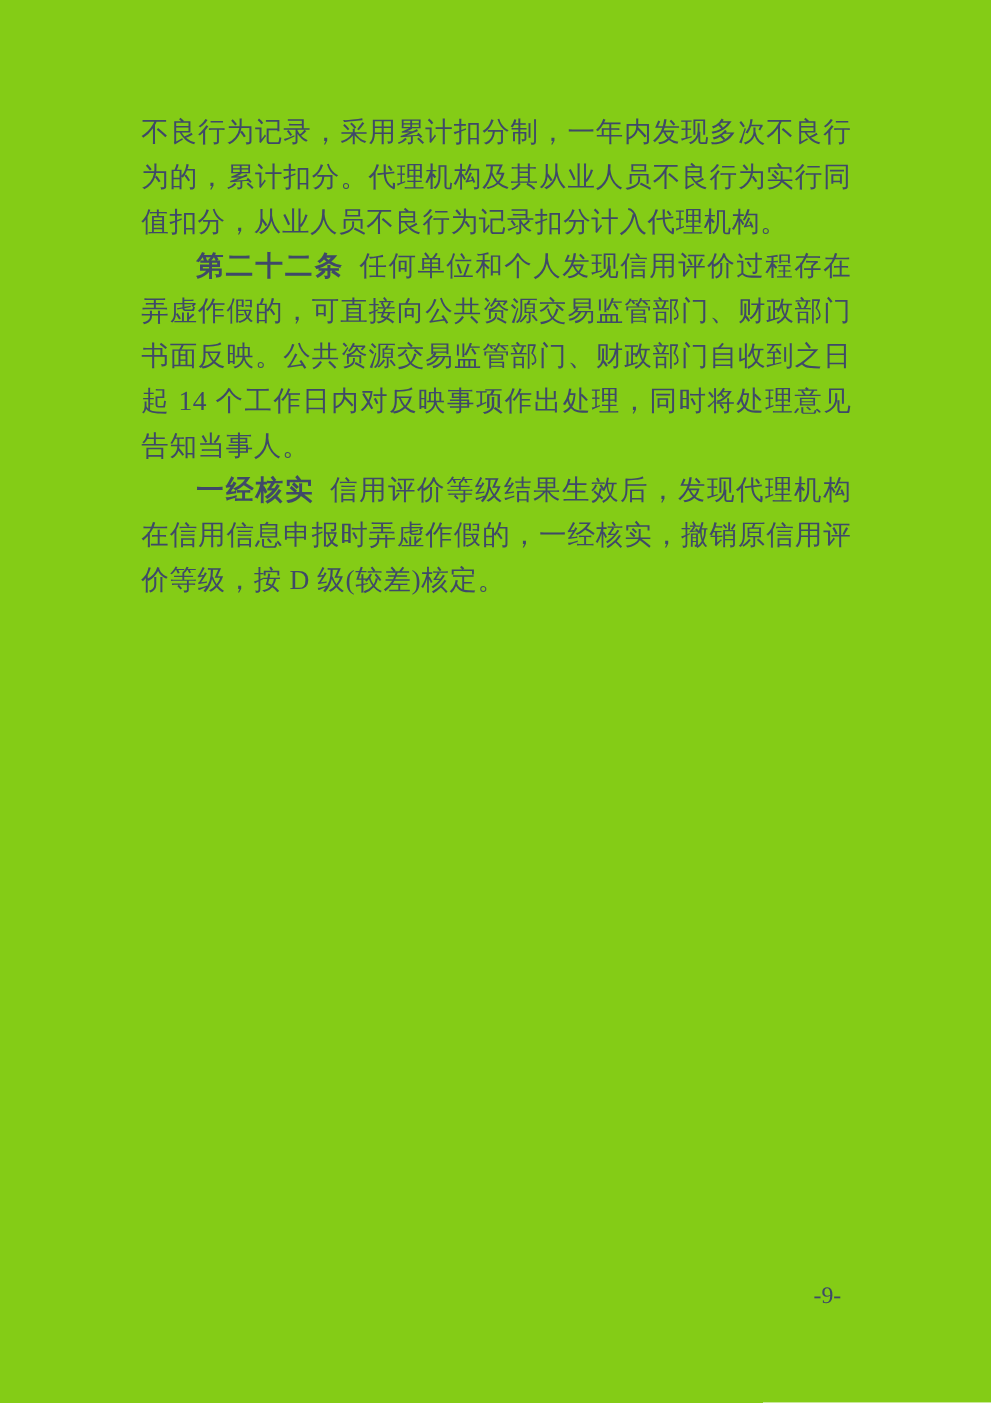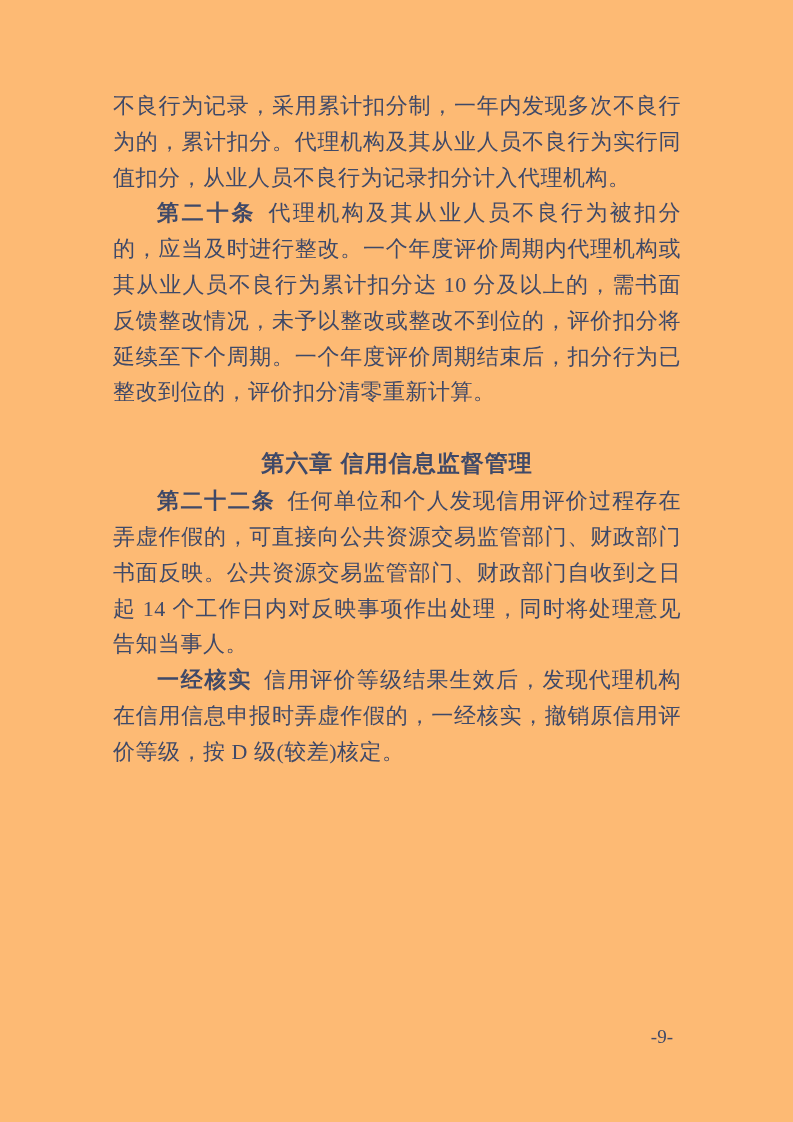--- a/index.html
+++ b/index.html
@@ -55,32 +55,28 @@
     right: 120px;
     font-size: 19px;
     line-height: 22px;
     letter-spacing: 0;
     font-family: "Liberation Serif", serif;
   }
 </style>
 </head>
 <body>
 
-<div class="page" style="color: rgb(63, 73, 104); background: #fdba74;">
+<div class="page" style="color: rgb(63, 73, 104); background: #84cc16;">
   <div class="content">
 
     <p class="para continuation">
       <span>不良行为记录，采用累计扣分制，一年内发现多次不良行为的，累计扣分。代理机构及其从业人员不良行为实行同值扣分，从业人员不良行为记录扣分计入代理机构。</span>
     </p>
 
-    <p class="para">
-      <span class="article-lead">第二十条</span><span>代理机构及其从业人员不良行为被扣分的，应当及时进行整改。一个年度评价周期内代理机构或其从业人员不良行为累计扣分达 10 分及以上的，需书面反馈整改情况，未予以整改或整改不到位的，评价扣分将延续至下个周期。一个年度评价周期结束后，扣分行为已整改到位的，评价扣分清零重新计算。</span>
-    </p>
 
-    <h2 class="chapter-heading">第六章 信用信息监督管理</h2>
 
 
     <p class="para">
       <span class="article-lead">第二十二条</span><span>任何单位和个人发现信用评价过程存在弄虚作假的，可直接向公共资源交易监管部门、财政部门书面反映。公共资源交易监管部门、财政部门自收到之日起 14 个工作日内对反映事项作出处理，同时将处理意见告知当事人。</span>
     </p>
 
     <p class="para">
       <span class="article-lead">一经核实</span><span>信用评价等级结果生效后，发现代理机构在信用信息申报时弄虚作假的，一经核实，撤销原信用评价等级，按 D 级(较差)核定。</span>
     </p>
 

